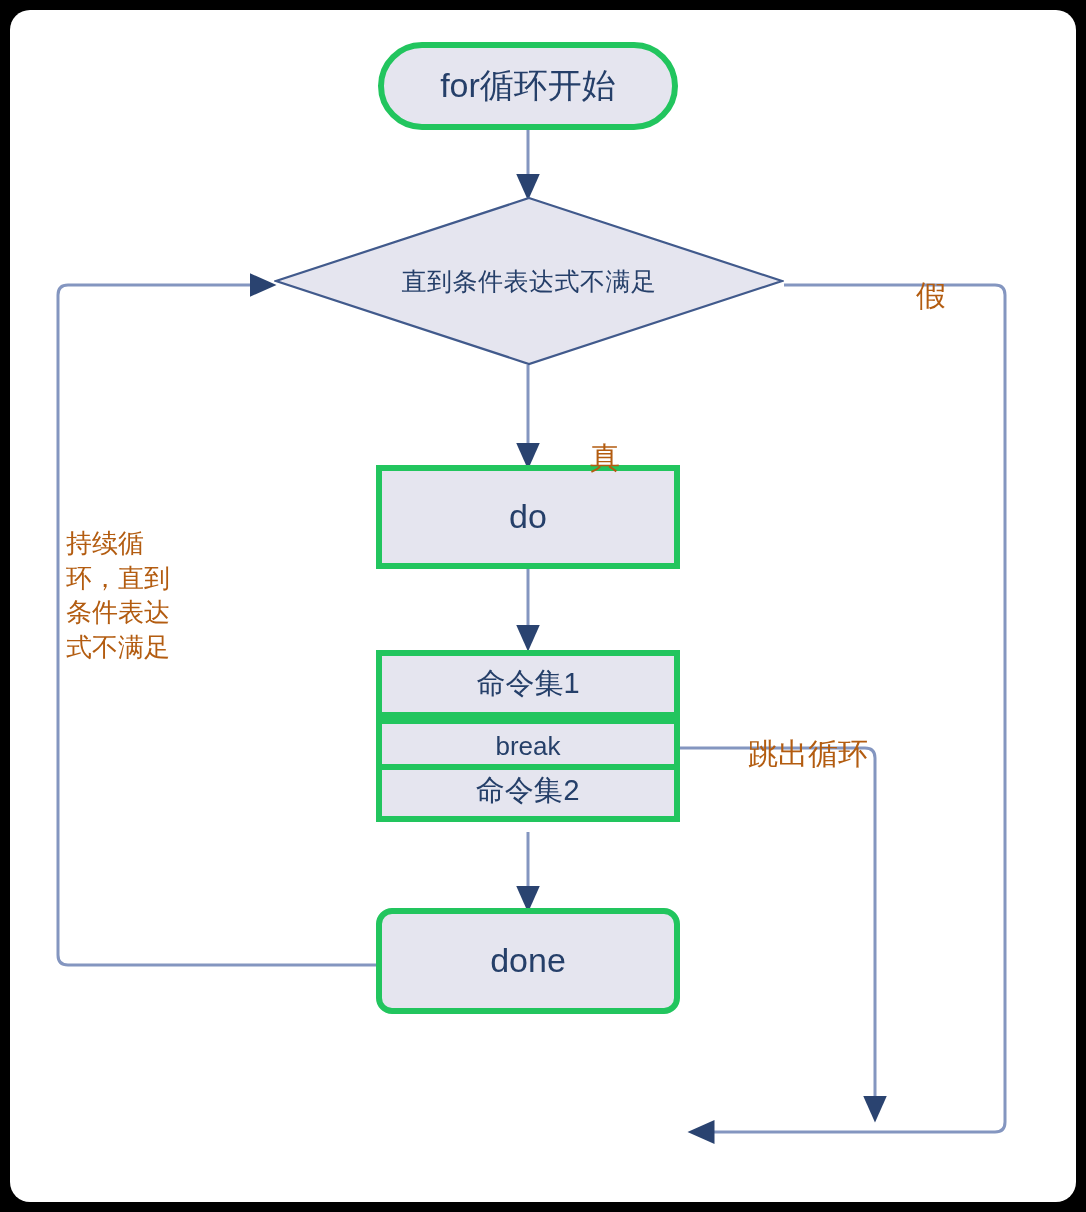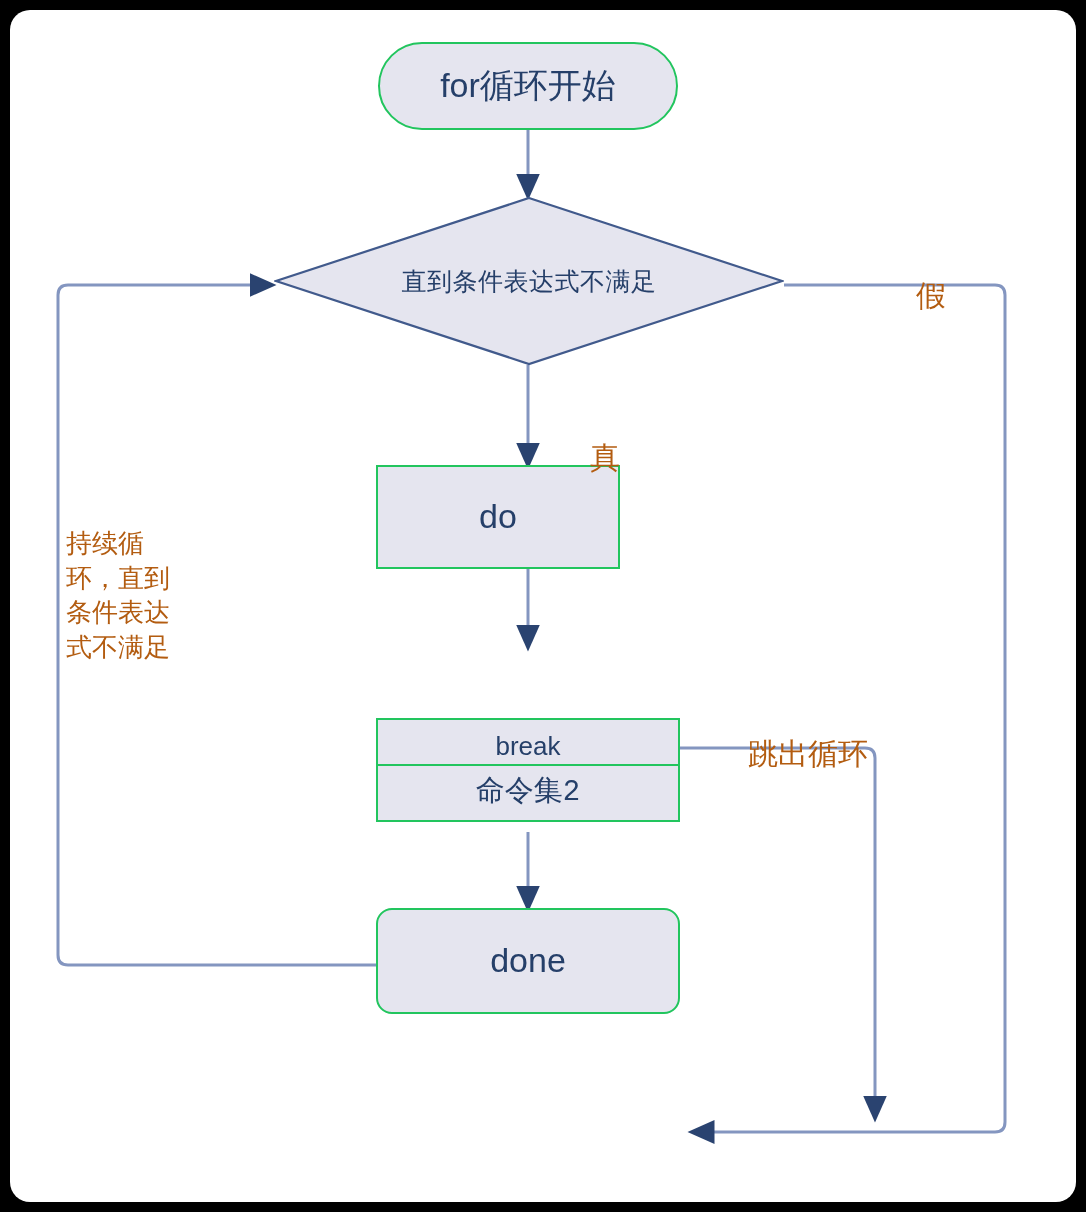--- a/index.html
+++ b/index.html
@@ -29,21 +29,21 @@
     position: absolute;
     left: 0;
     top: 0;
     width: 1066px;
     height: 1192px;
   }
   .node {
     position: absolute;
     box-sizing: border-box;
     background: #e5e5ef;
-    border: 2px solid #22c55e;
+    border: 6px solid #22c55e;
     color: #253f69;
     display: flex;
     align-items: center;
     justify-content: center;
     text-align: center;
     line-height: 1.15;
   }
   .terminal {
     border-radius: 46px;
     font-size: 34px;
@@ -120,24 +120,27 @@
 
     <div class="diamond-wrap" style="left:264px; top:186px; width:510px; height:170px;">
       <svg width="510" height="170" viewBox="0 0 510 170" style="position:absolute; left:0; top:0;">
         <polygon points="255,2 508,85 255,168 2,85" fill="#e5e5ef" stroke="#415a8c" stroke-width="2.2"></polygon>
       </svg>
       <div class="diamond-label">
         <span>直到条件表达式不满足</span>
       </div>
     </div>
 
-    <div class="node process" style="left:366px; top:455px; width:244px; height:104px;">
+    <div class="node process" style="left:366px; top:455px; width:304px; height:104px;">
       <span>do</span>
     </div>
 
+    <div class="node cell" style="left:366px; top:640px; width:304px; height:68px;">
+      <span>命令集1</span>
+    </div>
     <div class="node cell-small" style="left:366px; top:708px; width:304px; height:58px;">
       <span>break</span>
     </div>
     <div class="node cell" style="left:366px; top:754px; width:304px; height:58px;font-family:Liberation Mono, monospace;">
       <span>命令集2</span>
     </div>
 
     <div class="node process" style="left:366px; top:898px; width:304px; height:106px;border-radius:16px;">
       <span>done</span>
     </div>

